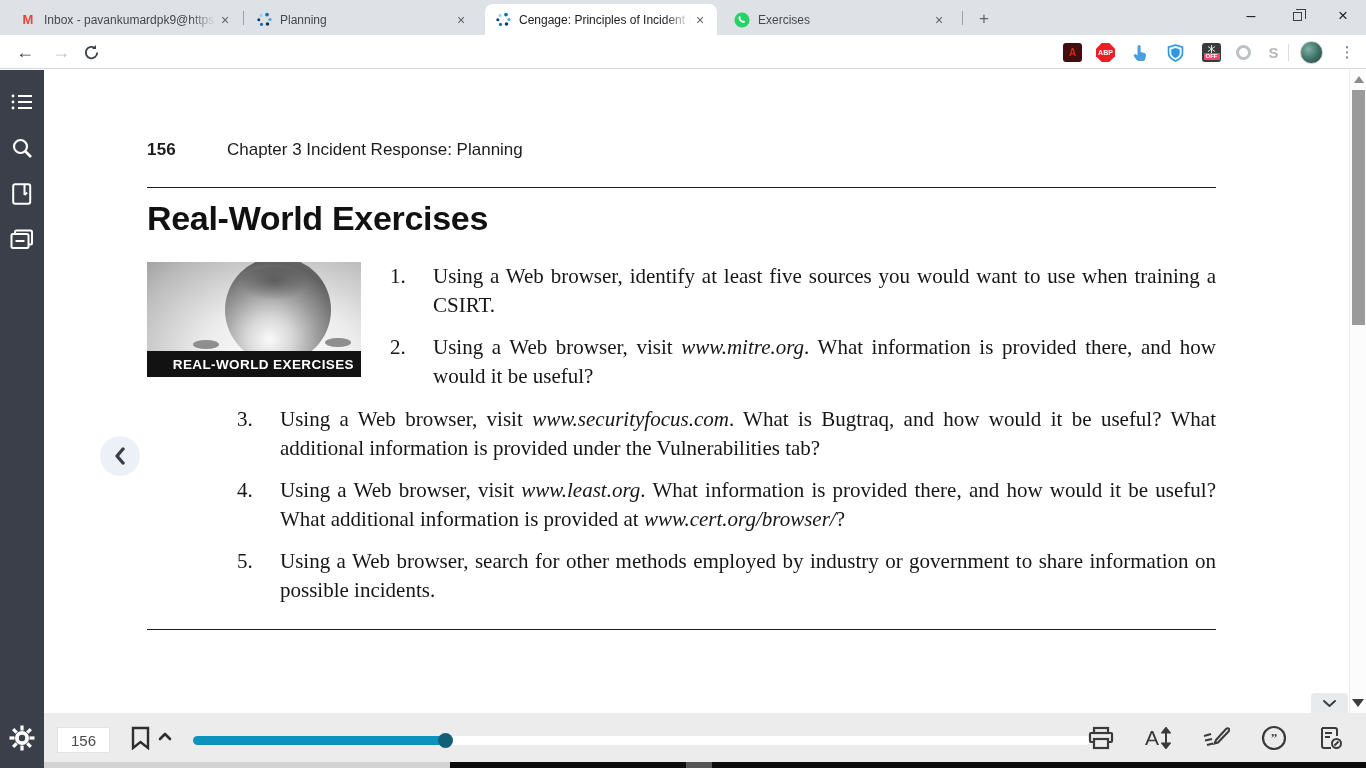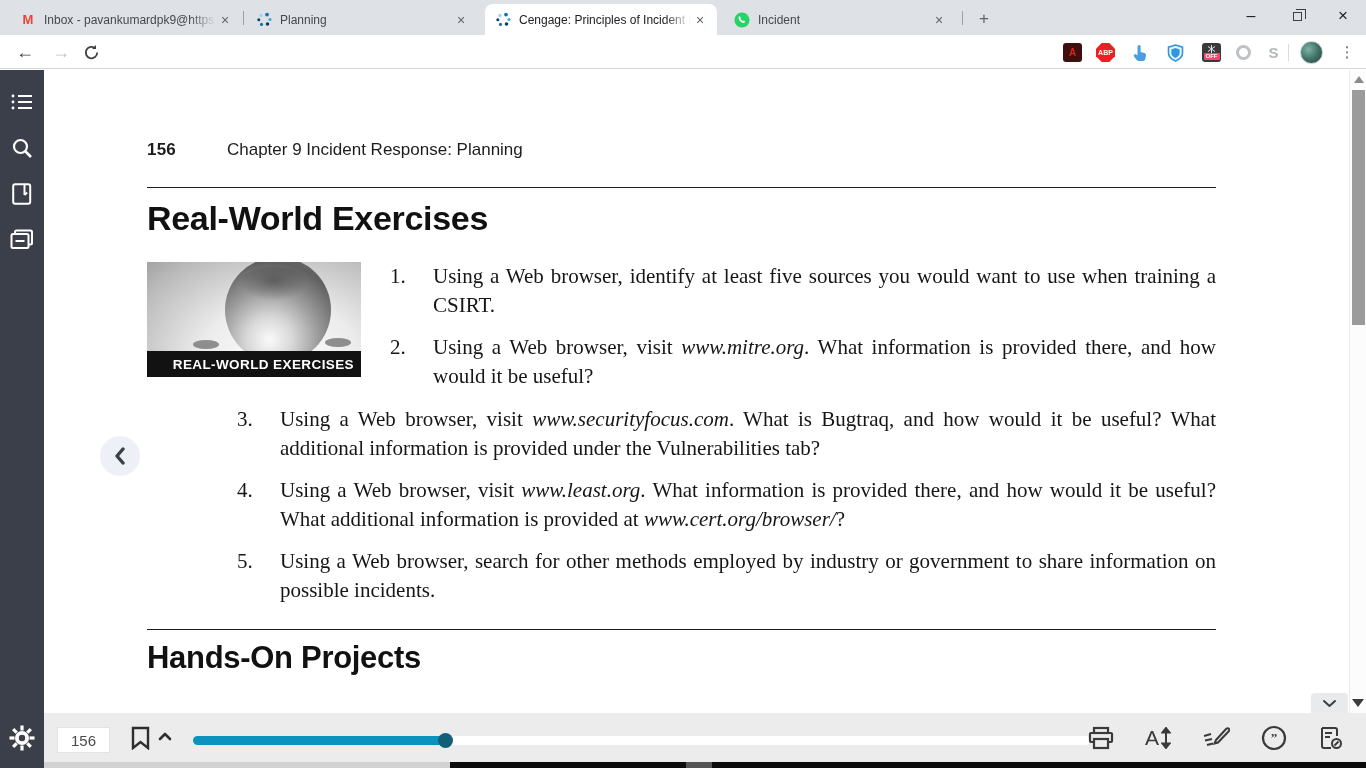--- a/index.html
+++ b/index.html
@@ -144,21 +144,21 @@
     <span class="t-title">Cengage: Principles of Incident R</span>
     <span class="t-close">×</span>
   </div>
   <div class="tab" style="left:724px">
     <span class="fav">
       <svg width="16" height="16" viewBox="0 0 16 16">
           <circle cx="8" cy="8" r="7.6" fill="#25d366"></circle>
           <path d="M5 4.6 q-.9.9-.3 2.4 q.9 2.3 3.2 3.5 q1.6.8 2.7.1 l.6-1.1 -1.9-1 -.7.6 q-1.6-.8-2.3-2.3 l.6-.7 -1-1.9z" fill="#fff"></path>
         </svg>
     </span>
-    <span class="t-title">Incident</span>
+    <span class="t-title">Exercises</span>
     <span class="t-close">×</span>
   </div>
   <div class="tab-div" style="left:962px"></div>
   <div id="new-tab">+</div>
   <div class="wctl" id="btn-min">–</div>
   <div class="wctl" id="btn-restore">
       <span class="sq"></span>
     </div>
   <div class="wctl" id="btn-close">×</div>
 </div>
@@ -254,21 +254,21 @@
         </g>
         <circle cx="13" cy="13" r="3.2" fill="#3a3f4a"></circle>
       </svg>
   </span>
 </div>
 
 <div id="reader">
   <div id="page">
     <div id="page-head">
       <span id="page-num">156</span>
-      <span id="chapter">Chapter 9  Incident Response: Planning</span>
+      <span id="chapter">Chapter 3  Incident Response: Planning</span>
     </div>
     <hr class="rule">
     <h1 class="sec">Real-World Exercises</h1>
     <div id="ex-top">
       <div id="figure">
         <div id="globe"></div>
         <div class="piece" style="left:46px; top:78px;"></div>
         <div class="piece" style="left:178px; top:76px;"></div>
         <div id="figcap">REAL-WORLD EXERCISES</div>
       </div>
@@ -291,21 +291,20 @@
         <div class="ex-item">
           <span class="ex-num">4.</span>
           <span class="ex-text"><span>Using a Web browser, visit </span><i>www.least.org</i><span>. What information is provided there, and how would it be useful? What additional information is provided at </span><i>www.cert.org/browser/</i><span>?</span></span>
         </div>
         <div class="ex-item">
           <span class="ex-num">5.</span>
           <span class="ex-text"><span>Using a Web browser, search for other methods employed by industry or government to share information on possible incidents.</span></span>
         </div>
       </div>
     <hr class="rule2">
-    <h2 class="sec">Hands-On Projects</h2>
   </div>
 
   <div class="navcircle" id="nav-prev">
     <svg width="14" height="18" viewBox="0 0 14 18">
         <polyline points="10,2 4,9 10,16" fill="none" stroke="#3a4049" stroke-width="3.4" stroke-linecap="round" stroke-linejoin="round"></polyline>
       </svg>
   </div>
 
 </div>
 

